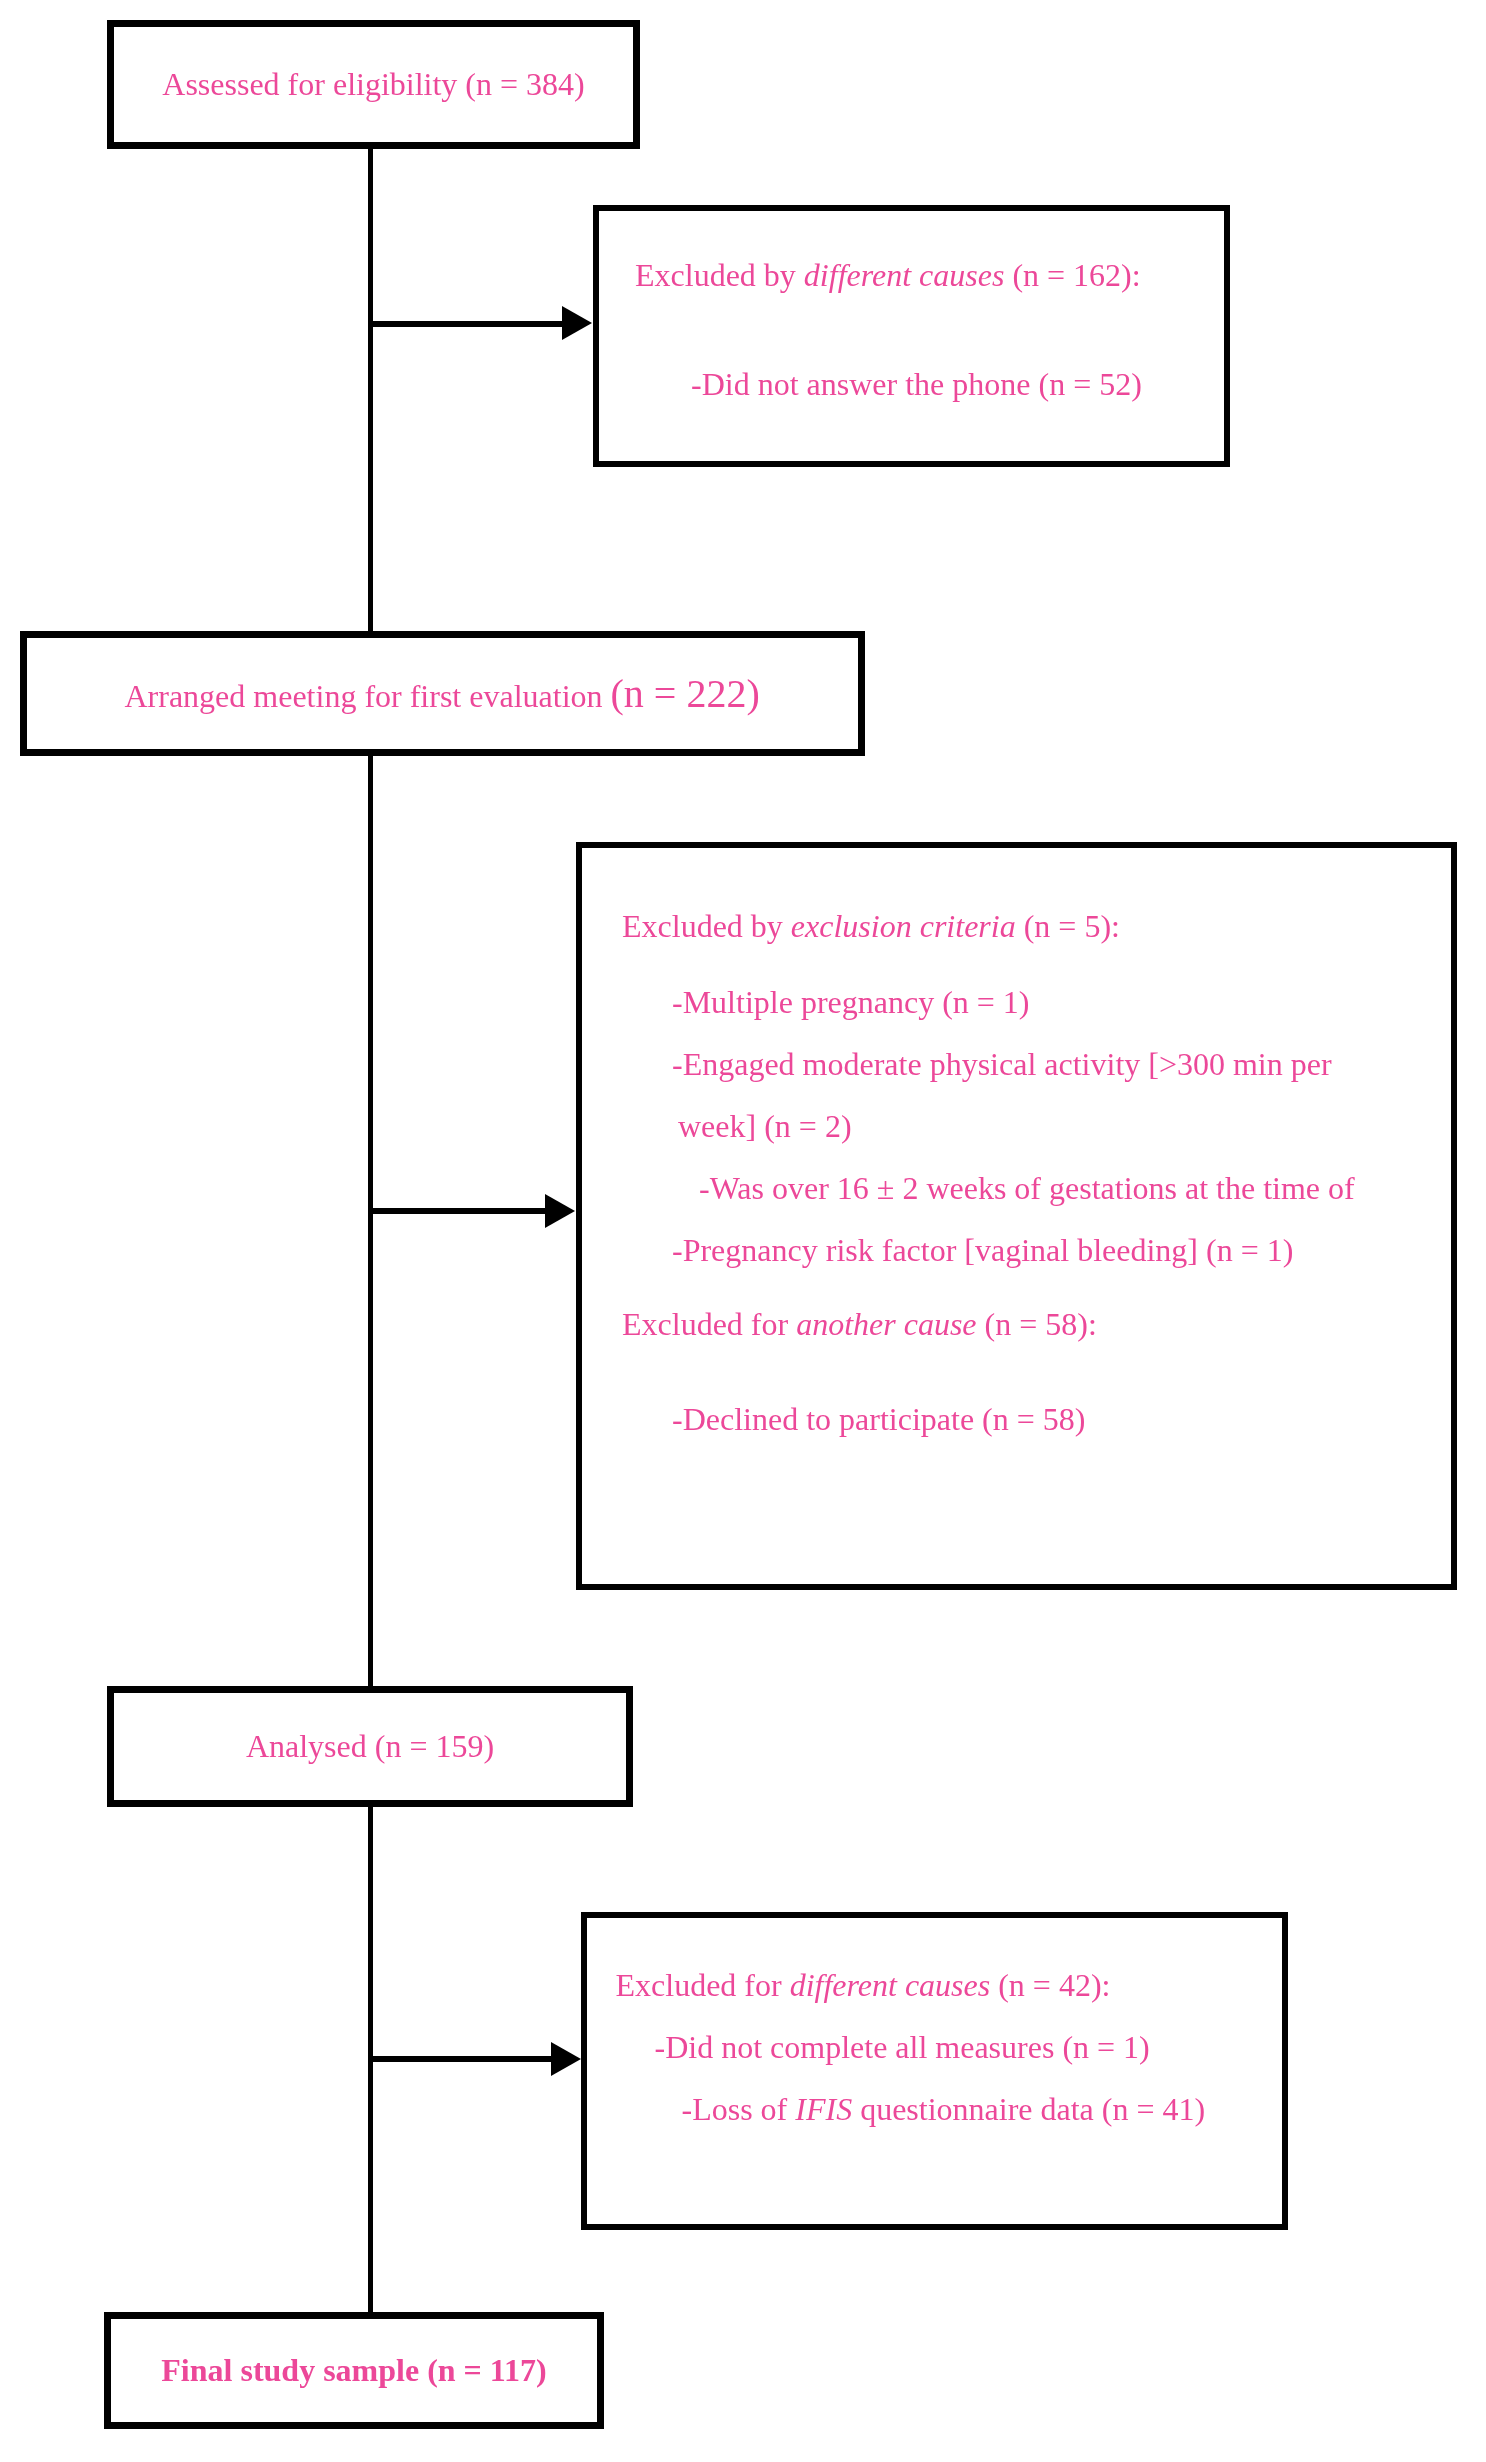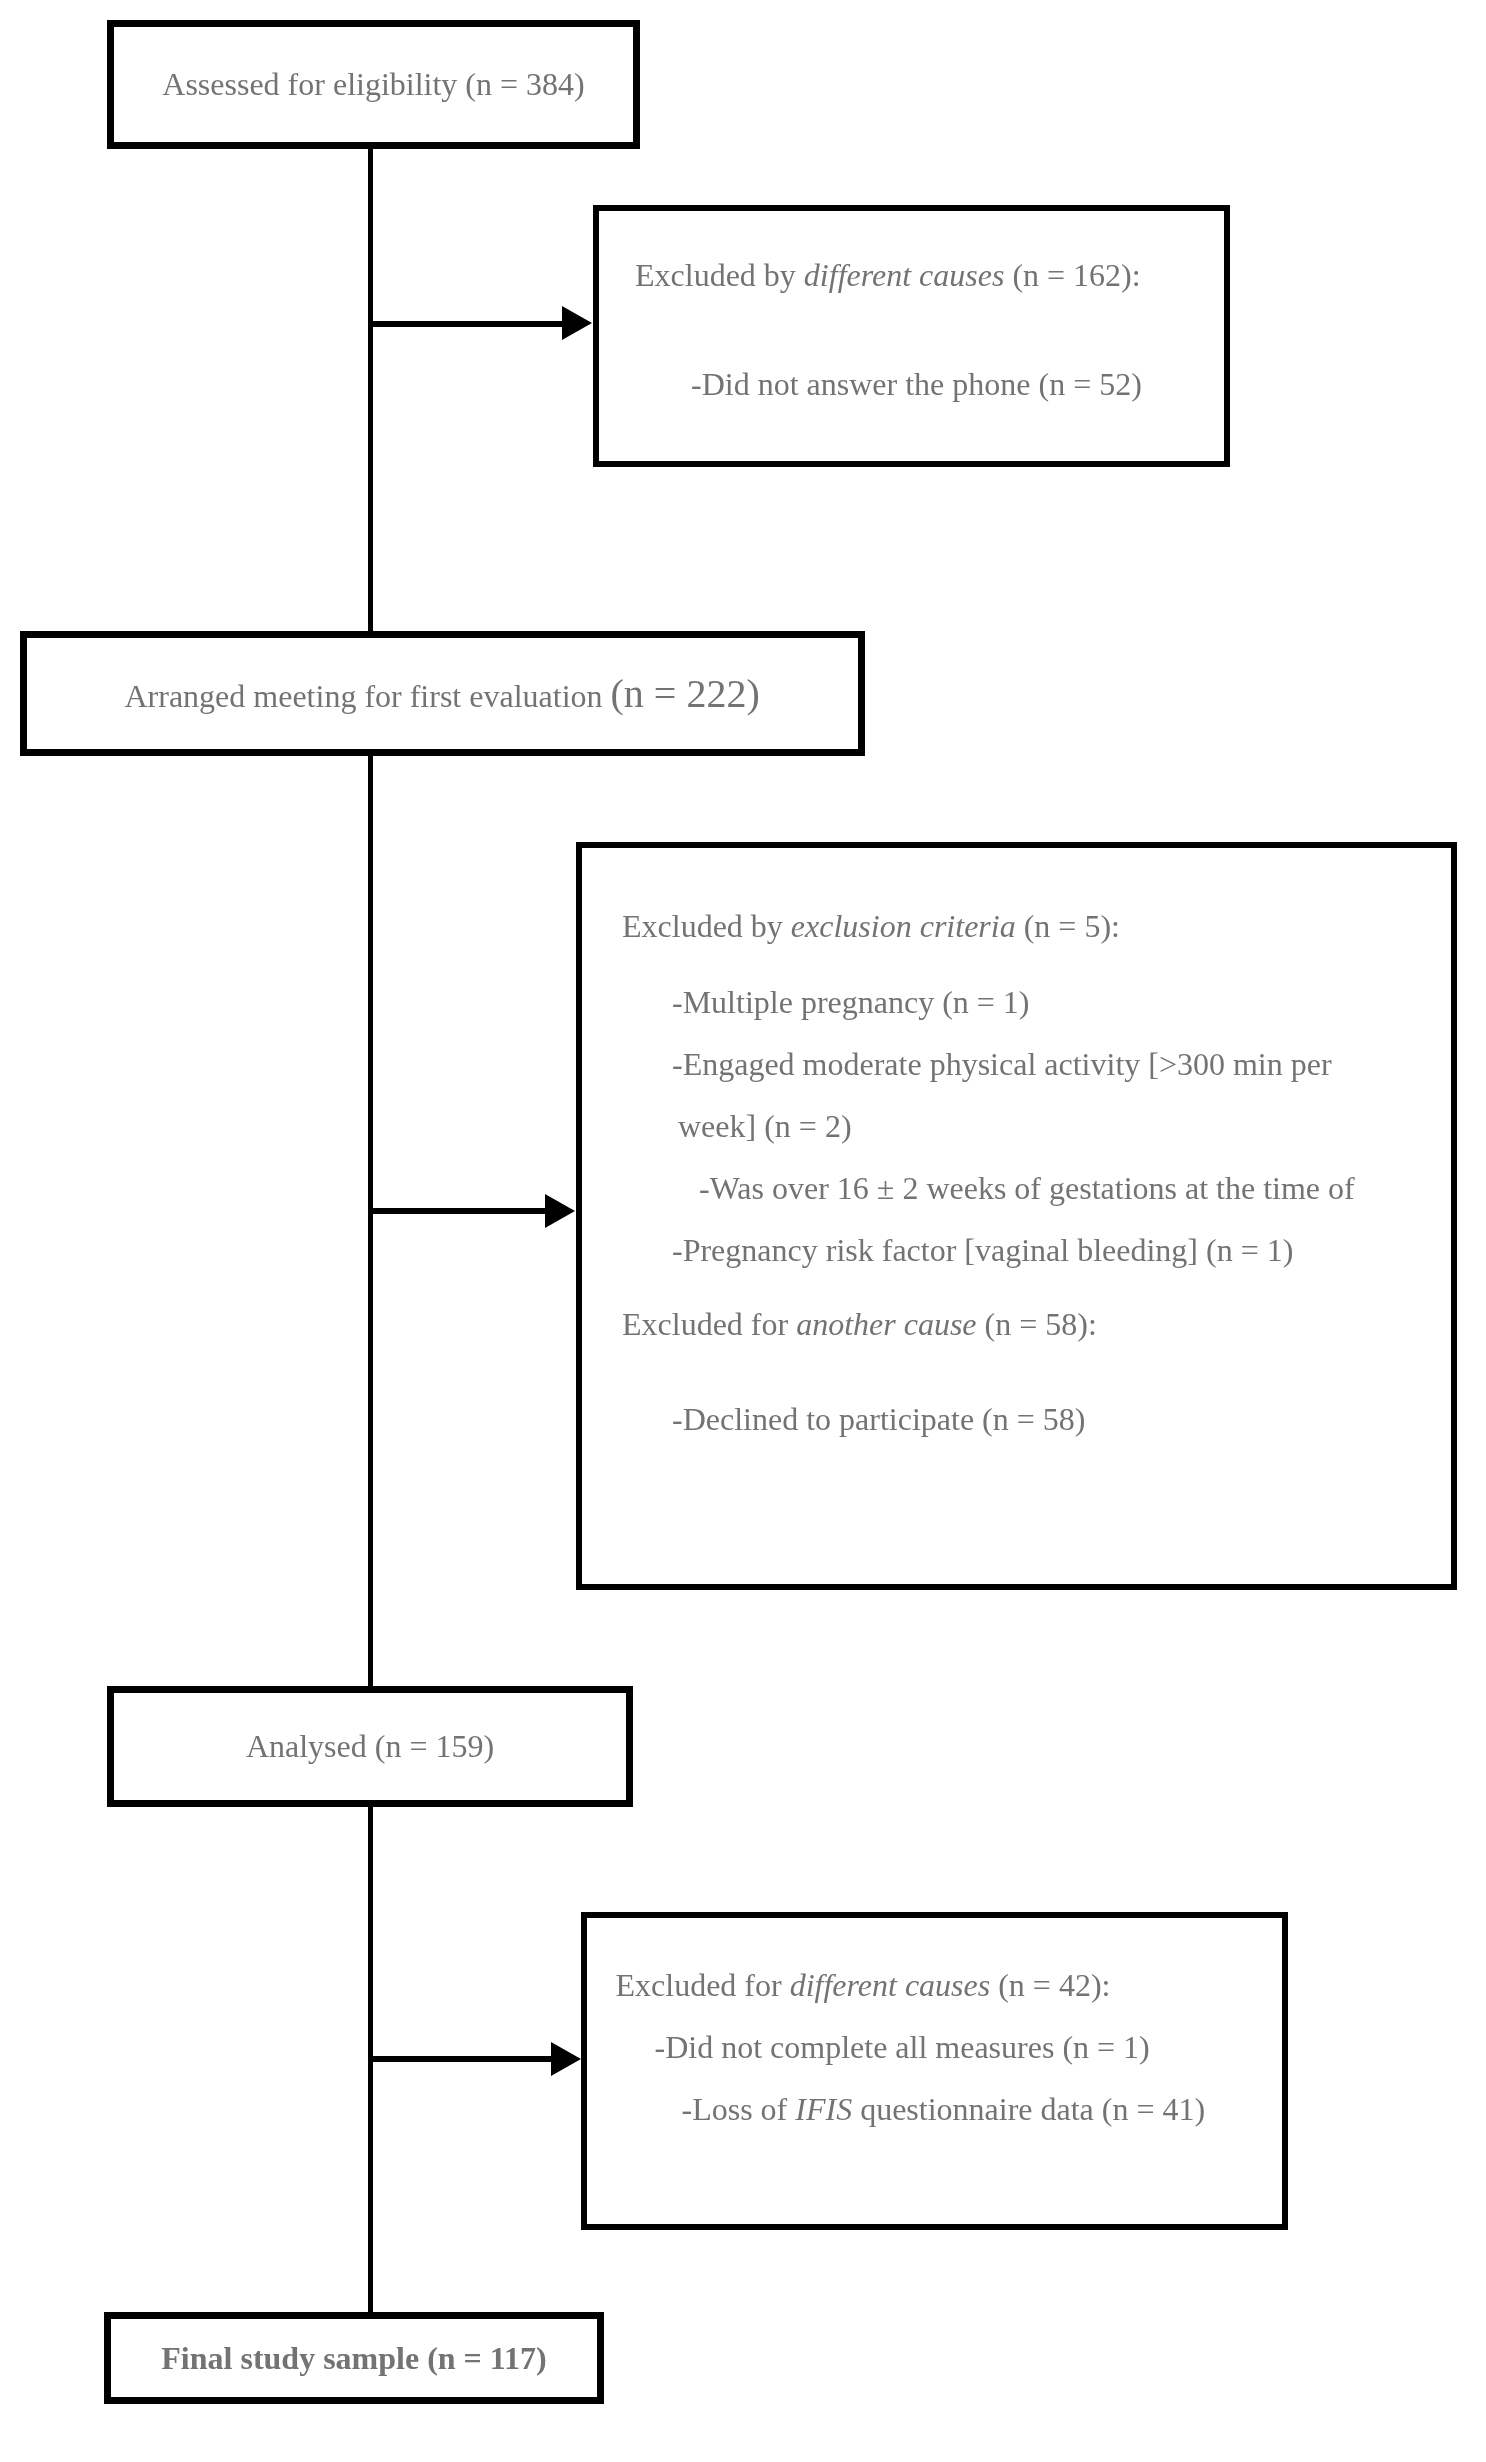--- a/index.html
+++ b/index.html
@@ -2,21 +2,21 @@
 <html style="font-size:9.5px"><head>
 <meta charset="utf-8">
 <style>
   html,body{margin:0;padding:0;background:#ffffff;}
   #canvas{
     position:relative;
     width:1486px;
     height:2462px;
     background:#ffffff;
     font-family:"Liberation Serif", serif;
-    color:#737373;
+    color:#ec4899;
     font-size:32px;
     text-decoration:underline;
   }
   .box{
     position:absolute;
     background:#ffffff;
     border:7.1px solid #000000;
     box-sizing:border-box;
   }
   .box.thin{border-width:6px;}
@@ -111,18 +111,18 @@
   </div>
 
   <div class="box thin" style="left:581px;top:1912px;width:707px;height:318px;">
     <div class="b6-inner">
       <p class="ln"><span>Excluded for </span><em>different causes</em><span> (n = 42):</span></p>
       <p class="ln b6-i1">-Did not complete all measures (n = 1)</p>
       <p class="ln b6-i2"><span>-Loss of </span><em>IFIS</em><span> questionnaire data (n = 41)</span></p>
     </div>
   </div>
 
-  <div class="box center-box bold" style="left:104px;top:2312px;width:500px;height:92px;">
+  <div class="box center-box bold" style="left:104px;top:2312px;width:500px;height:117px;">
     <span>Final study sample (n = 117)</span>
   </div>
 
 </div>
 
 
 </body></html>

